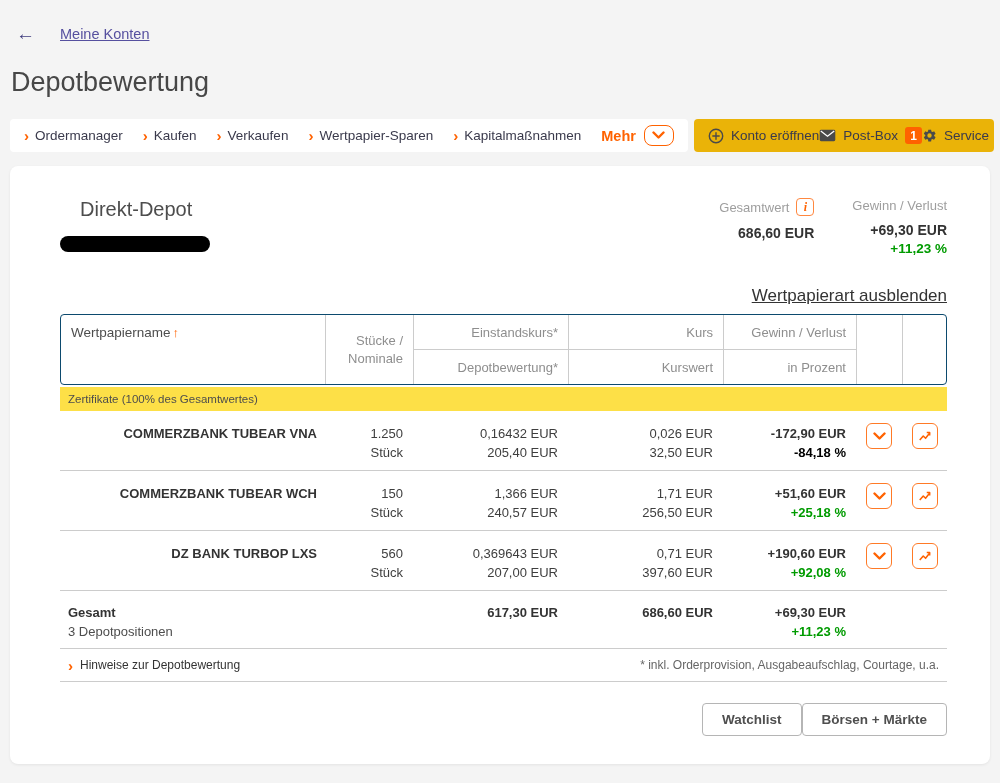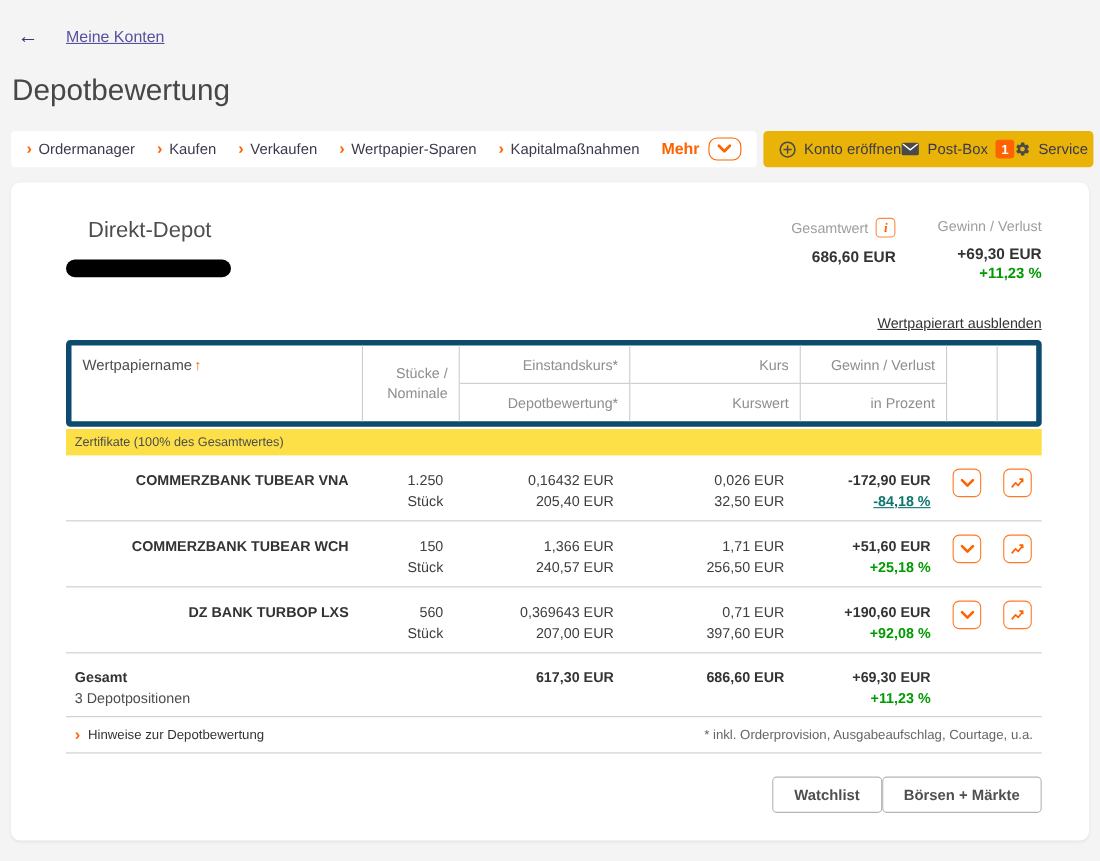--- a/index.html
+++ b/index.html
@@ -36,28 +36,28 @@
   .redacted { width:150px; height:16px; background:#000; border-radius:8px; margin-top:15px; }
   .head-right { margin-left:auto; display:flex; gap:38px; }
   .kv { text-align:right; }
   .kv-label { color:#9e9e9e; font-size:13px; display:flex; align-items:center; justify-content:flex-end; gap:7px; }
   .info-icon { width:18px; height:18px; border:1.5px solid #ff8840; border-radius:4px; color:#ff6200;
                font-family:"Liberation Serif",serif; font-size:12px; font-weight:bold; font-style:italic;
                display:flex; align-items:center; justify-content:center; cursor:pointer; }
   .kv-value { font-size:14px; font-weight:bold; color:#333; margin-top:9px; }
   .kv-pct { font-size:13.5px; font-weight:bold; margin-top:3px; }
   .pos { color:#009b00; }
-  .neg { color:#0f766e;text-decoration:underline; }
-
-  .toggle-link { display:block; text-align:right; margin-top:30px; font-size:13px; color:#333;
+  .neg { color:#000000; }
+
+  .toggle-link { display:block; text-align:right; margin-top:30px; font-size:17px; color:#333;
                  text-decoration:underline; cursor:pointer; }
 
   
   .t-grid { display:grid; grid-template-columns:265px 88px 155px 155px 133px 46px 45px; }
-  .thead { margin-top:8px; border:5px solid #0c4a6e; border-radius:4px; grid-template-rows:35px 34px; font-size:13px; }
+  .thead { margin-top:8px; border:1px solid #0c4a6e; border-radius:4px; grid-template-rows:35px 34px; font-size:13px; }
   .thead > div { display:flex; align-items:center; justify-content:flex-end; padding:0 10px; color:#8e8e8e; }
   .h-name { grid-area:1/1/3/2; justify-content:flex-start !important; align-items:flex-start !important;
             padding-top:10px !important; color:#4d4d4d !important; font-size:13.5px; border-right:1px solid #ccc; }
   .sort-arrow { color:#ff6200; font-size:13px; margin-left:2px; }
   .h-stueck { grid-area:1/2/3/3; border-right:1px solid #ccc; text-align:right; line-height:18px; }
   .h-e1 { grid-area:1/3/2/4; } .h-e2 { grid-area:2/3/3/4; }
   .h-k1 { grid-area:1/4/2/5; } .h-k2 { grid-area:2/4/3/5; }
   .h-g1 { grid-area:1/5/2/6; } .h-g2 { grid-area:2/5/3/6; }
   .h-e1,.h-k1,.h-g1 { border-bottom:1px solid #ccc; }
   .h-e1,.h-e2,.h-k1,.h-k2,.h-g1,.h-g2 { border-right:1px solid #ccc; }

